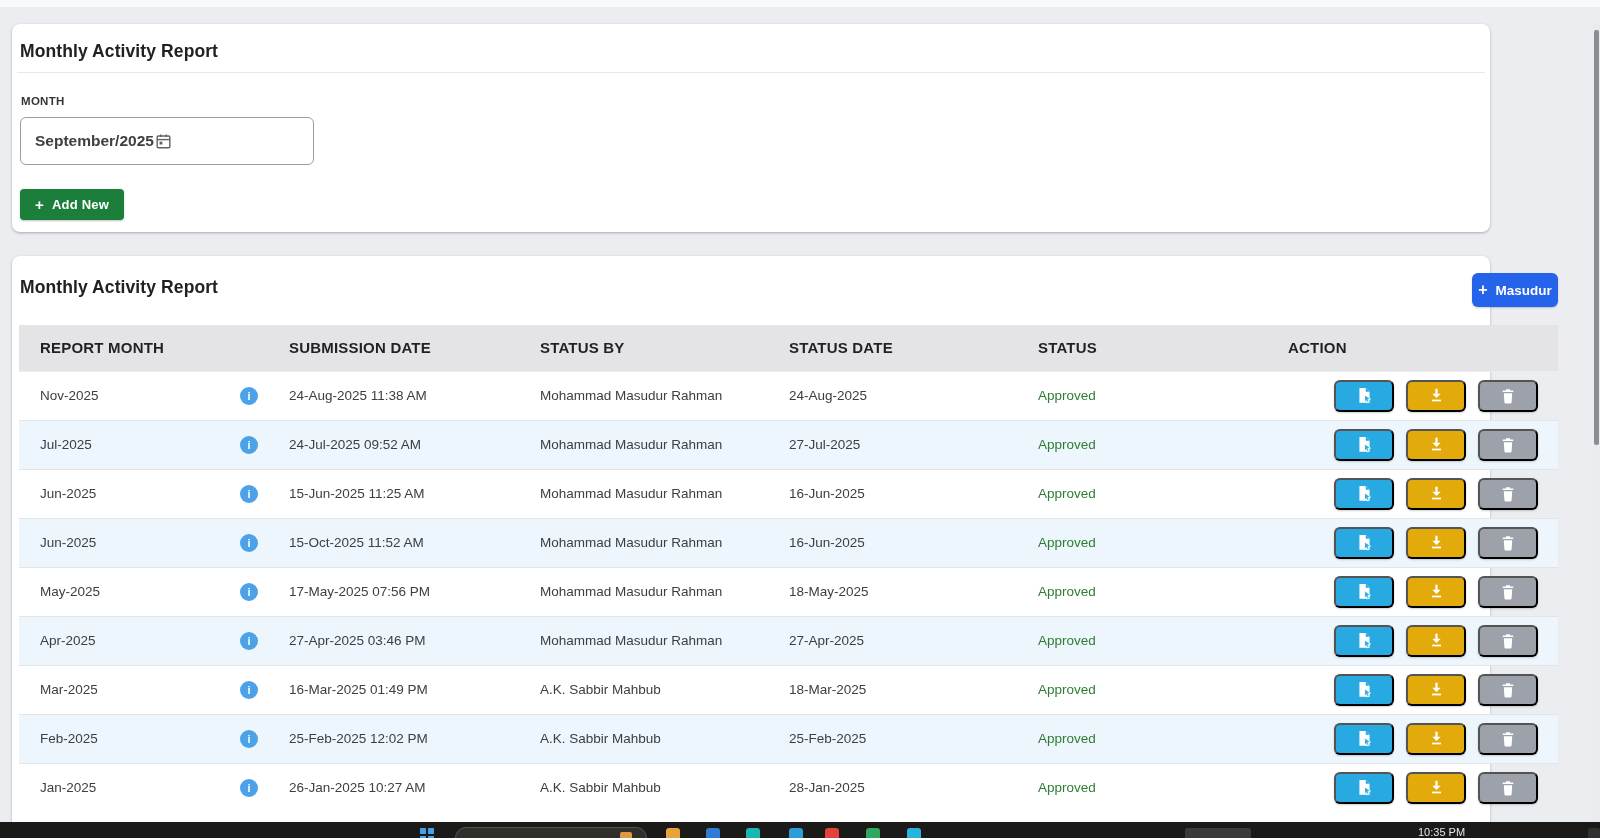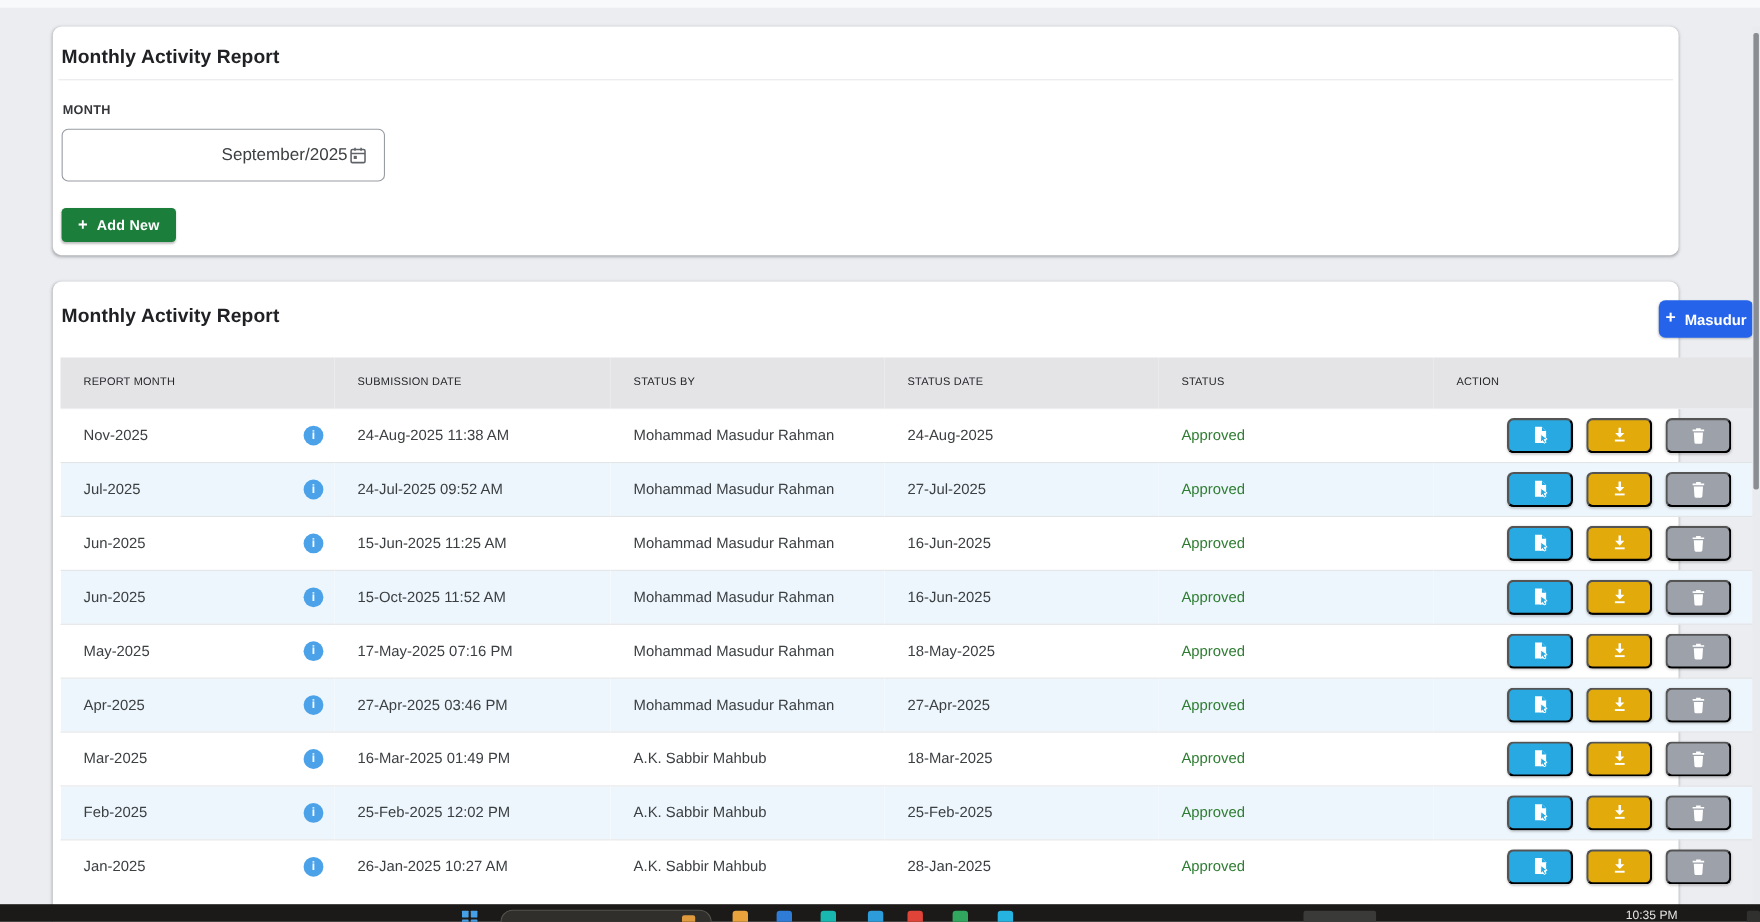--- a/index.html
+++ b/index.html
@@ -12,37 +12,37 @@
   html,body{margin:0;padding:0}
   body{
     width:1600px;height:838px;overflow:hidden;position:relative;
     background:var(--page_bg);
     font-family:"Liberation Sans",sans-serif;
     -webkit-font-smoothing:antialiased;
   }
   .topstrip{position:absolute;top:0;left:0;width:100%;height:7px;background:#F8F9FB}
   .card{
     position:absolute;left:12px;width:1478px;background:var(--card_bg);
-    border-radius:8px;box-shadow:0 1px 3px rgba(60,64,67,.28),0 1px 2px rgba(60,64,67,.12);margin-left:36px;
+    border-radius:8px;box-shadow:0 1px 3px rgba(60,64,67,.28),0 1px 2px rgba(60,64,67,.12);
   }
   .card1{top:24px;height:208px}
   .card2{top:256px;height:582px;border-bottom-left-radius:0;border-bottom-right-radius:0}
   .card-title{
     position:absolute;left:8px;font-size:17.5px;font-weight:700;color:#202124;letter-spacing:.1px;white-space:nowrap;
   }
   .card1 .card-title{top:17px}
   .card2 .card-title{top:21px}
   .divider{position:absolute;top:48px;left:5px;right:5px;height:1px;background:#E9E9EB}
   .month-label{
     position:absolute;left:9px;top:71px;font-size:11.5px;font-weight:700;color:#35363A;letter-spacing:.3px;
   }
   .month-input{
     position:absolute;left:8px;top:93px;width:294px;height:48px;
     border:1px solid #989CA3;border-radius:6px;background:#fff;
-    display:flex;align-items:center;justify-content:flex-end;padding:0 14px;cursor:pointer;
+    display:flex;align-items:center;justify-content:flex-start;padding:0 14px;cursor:pointer;font-weight:bold;
   }
   .month-value{font-size:15.5px;color:#3C4043}
   .btn{
     border:none;cursor:pointer;color:#fff;font-family:inherit;display:flex;align-items:center;justify-content:center;
   }
   .btn-add{
     position:absolute;left:8px;top:165px;height:31px;padding:0 15px;gap:8px;
     background:var(--add_new_green);border-radius:4px;font-size:13px;font-weight:700;letter-spacing:.2px;
     box-shadow:0 1px 2px rgba(0,0,0,.25);
   }
@@ -57,21 +57,21 @@
     position:absolute;left:7px;top:69px;width:1539px;border-collapse:collapse;table-layout:fixed;
   }
   table.report col.c1{width:249px}
   table.report col.c2{width:251px}
   table.report col.c3{width:249px}
   table.report col.c4{width:249px}
   table.report col.c5{width:250px}
   table.report col.c6{width:291px}
   thead th{
     background:var(--header_bg);height:46px;text-align:left;padding:0 0 0 21px;
-    font-size:10px;font-weight:400;color:#1F2124;letter-spacing:.2px;white-space:nowrap;
+    font-size:15px;font-weight:700;color:#1F2124;letter-spacing:.2px;white-space:nowrap;
   }
   tbody td{
     height:49px;padding:0 0 0 21px;font-size:13.5px;color:#3C4043;white-space:nowrap;
     border-top:1px solid #E3E4E6;position:relative;
   }
   tbody tr:first-child td{border-top:1px solid #EDEDEF}
   tbody tr:nth-child(even){background:var(--row_alt_bg)}
   td.status span{color:var(--approved_green)}
   .info{
     position:absolute;left:221px;top:50%;transform:translateY(-50%);
@@ -288,21 +288,21 @@
           </svg>
         </button>
       </div>
     </td>
   </tr>
         <tr>
     <td>
       <span>May-2025</span>
       <span class="info">i</span>
     </td>
-    <td><span>17-May-2025 07:16 PM</span></td>
+    <td><span>17-May-2025 07:56 PM</span></td>
     <td><span>Mohammad Masudur Rahman</span></td>
     <td><span>18-May-2025</span></td>
     <td class="status"><span>Approved</span></td>
     <td>
       <div class="actions">
         <button class="act blue">
           <svg viewBox="0 0 24 24" width="19" height="19">
             <polygon points="5.6,2.6 13.6,2.6 18.4,7.4 18.4,21 5.6,21" fill="#fff"></polygon>
             <polygon points="13.6,2.6 13.6,7.4 18.4,7.4" fill="currentColor"></polygon>
             <path d="M12.4 11.2 19.6 16.6 16.2 17.2 18 20.4 16 21.5 14.3 18.3 11.9 20.6 Z" fill="currentColor" stroke="#fff" stroke-width="1.1"></path>
@@ -475,15 +475,15 @@
       </div>
       <div class="tb-icon" style="background: rgb(232, 163, 61); left: 666px;"></div>
       <div class="tb-icon" style="background: rgb(46, 124, 214); left: 706px;"></div>
       <div class="tb-icon" style="background: rgb(24, 184, 176); left: 746px;"></div>
       <div class="tb-icon" style="background: rgb(45, 156, 219); left: 789px;"></div>
       <div class="tb-icon" style="background: rgb(224, 68, 56); left: 825px;"></div>
       <div class="tb-icon" style="background: rgb(49, 166, 95); left: 866px;"></div>
       <div class="tb-icon" style="background: rgb(39, 179, 224); left: 907px;"></div>
     </div>
   <div class="tb-tile" id="tb-tray-tile" style="left: 1185px; width: 66px;"></div>
-  <div class="tb-clock" id="tb-clock" style="left: 1478px;">10:35 PM</div>
+  <div class="tb-clock" id="tb-clock" style="left: 1418px;">10:35 PM</div>
   <div class="tb-tile" id="tb-corner-tile" style="background: rgb(48, 48, 46); left: 1588px; width: 12px;"></div>
 </div>
 
 </body></html>

